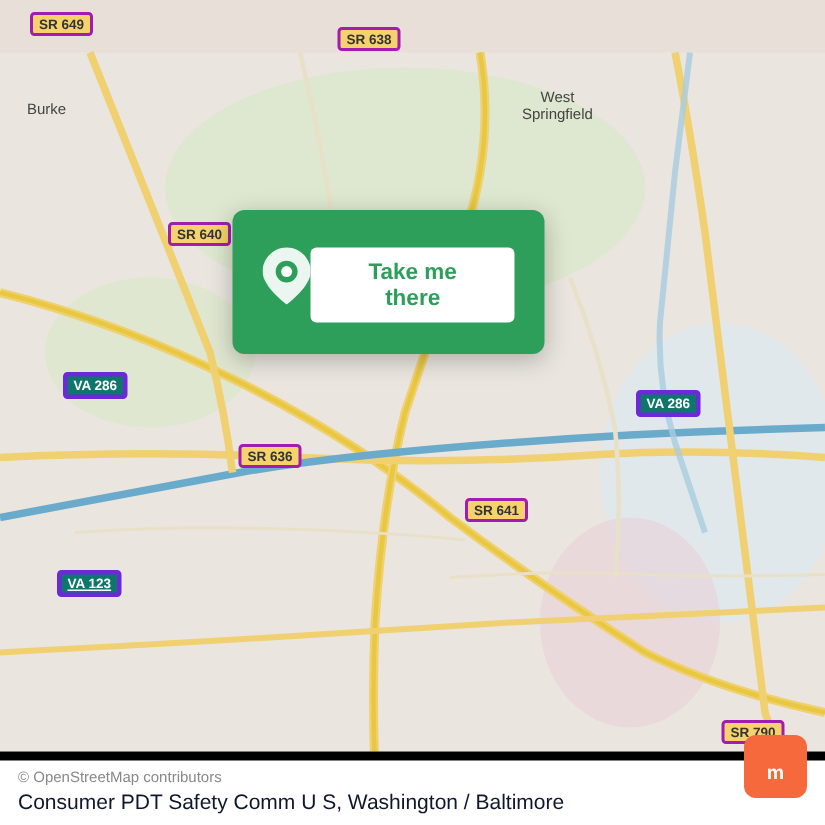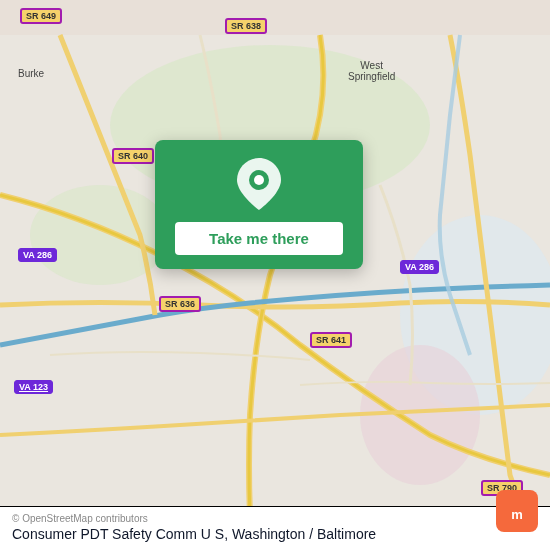--- a/index.html
+++ b/index.html
@@ -21,21 +21,21 @@
 
     
     .location-card {
       position: absolute;
       left: 155px;
       top: 140px;
       width: 208px;
       background: #2e9e5b;
       border-radius: 8px;
       display: flex;
-      flex-direction: column;
+      flex-direction: row;
       align-items: center;
       padding: 18px 20px 14px 20px;
       box-shadow: 0 4px 16px rgba(0,0,0,0.25);
       z-index: 10;
     }
 
     .pin-icon {
       width: 44px;
       height: 52px;
       margin-bottom: 12px;
@@ -56,21 +56,21 @@
 
     
     .bottom-bar {
       position: absolute;
       bottom: 0;
       left: 0;
       width: 100%;
       background: white;
       padding: 6px 12px 8px 12px;
       z-index: 20;
-      border-top: 1px solid #000000;
+      border-top: 6px solid #000000;
     }
 
     .attribution {
       font-size: 10px;
       color: #888;
       margin-bottom: 2px;
     }
 
     .location-name {
       font-size: 14px;
@@ -97,29 +97,30 @@
       font-size: 9px;
       padding: 1px 4px;
       color: #333;
       white-space: nowrap;
       font-weight: bold;
       z-index: 5;
     }
 
     .road-label-blue {
       position: absolute;
-      background: #6d28d9;
-      border: 1px solid #6d28d9;
+      background: #0f766e;
+      border: 3px solid #6d28d9;
       border-radius: 3px;
       font-size: 9px;
       padding: 1px 4px;
       color: white;
       white-space: nowrap;
       font-weight: bold;
       z-index: 5;
+      margin-left: 24px;
     }
 
     
     .map-svg {
       position: absolute;
       top: 0; left: 0;
       width: 100%;
       height: 100%;
       z-index: 2;
     }

